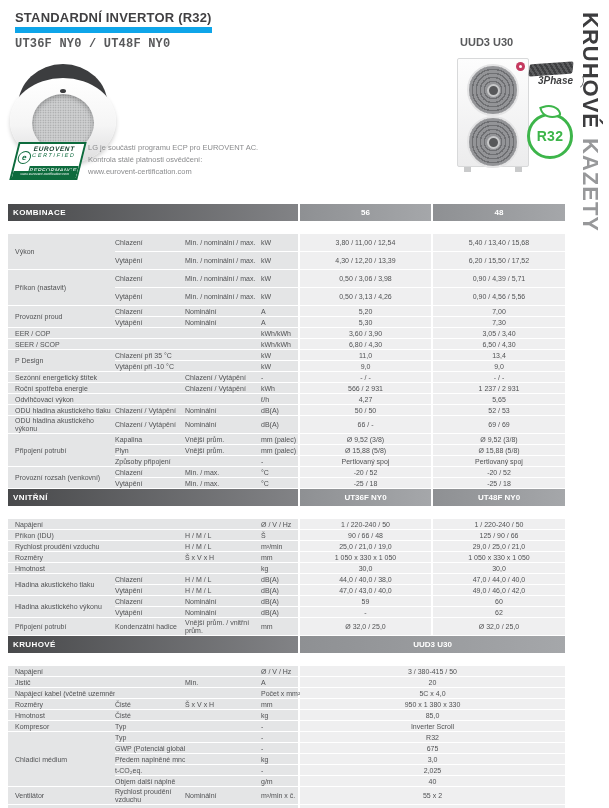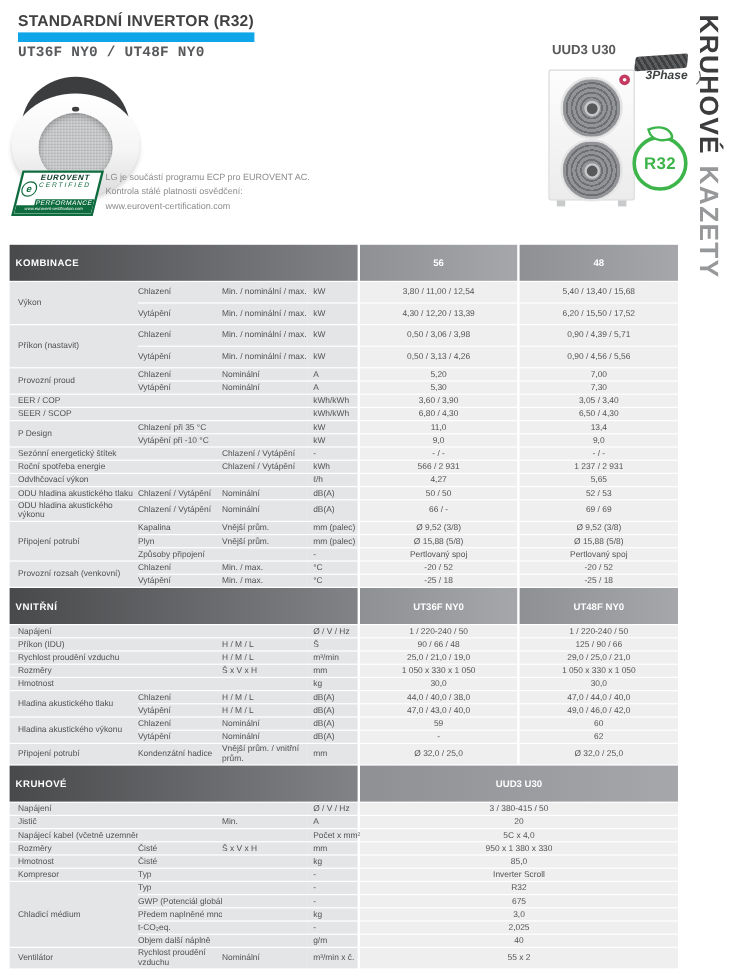--- a/index.html
+++ b/index.html
@@ -5,21 +5,21 @@
   html,body { margin:0; padding:0; background:#ffffff; }
   .page {
     position:relative; width:609px; height:808px; background:#ffffff;
     overflow:hidden; font-family:"Liberation Sans", sans-serif;
   }
 
   
   .doc-title {
     position:absolute; left:15px; top:10px;
     font-size:13px; font-weight:bold; color:#414042;
-    border-bottom:8px solid #0ea5e9; padding-bottom:2px; letter-spacing:0.2px;
+    border-bottom:6px solid #0ea5e9; padding-bottom:2px; letter-spacing:0.2px;
   }
   .doc-sub {
     position:absolute; left:15px; top:37px;
     font-size:12px; font-weight:bold; color:#58595b; letter-spacing:0.2px;font-family:Liberation Mono, monospace;
   }
   .odu-model {
     position:absolute; left:460px; top:36px;
     font-size:11px; font-weight:bold; color:#58595b;
   }
 
@@ -62,21 +62,21 @@
     border:2px solid #e4e4e5;
   }
   .odu-fan.f1 { top:6px; } .odu-fan.f2 { top:58px; }
   .odu-hub { position:absolute; left:50%; top:50%; width:9px; height:9px; margin:-6.5px; background:#57585a; border-radius:50%; border:2px solid #c7c8c9; }
   .lg-mark { position:absolute; right:4px; top:4px; width:9px; height:9px; border-radius:50%; background:#c53a60; }
   .lg-mark i { position:absolute; left:2.5px; top:2.5px; width:3px; height:3px; background:#ffffff; border-radius:50%; }
   .odu-leg { position:absolute; bottom:0; width:7px; height:5px; background:#c9cacb; }
   .odu-leg.l1 { left:7px; } .odu-leg.l2 { right:7px; }
 
   
-  .phase-badge { position:absolute; left:529px; top:46px; width:54px; height:32px; }
+  .phase-badge { position:absolute; left:529px; top:63px; width:54px; height:32px; }
   .phase-chip {
     position:absolute; left:0; top:0; width:44px; height:12px; border-radius:2px;
     background:repeating-linear-gradient(55deg,#5c5d5f 0 2px,#3e3f41 2px 4px);
     transform:rotate(-4deg) skewX(-10deg);
   }
   .phase-text { position:absolute; left:9px; top:12px; font-size:10px; font-style:italic; font-weight:bold; color:#3f4042; }
   .phase-swoosh {
     position:absolute; left:42px; top:10px; width:11px; height:14px;
     border:1.5px solid #6a6b6d; border-color:transparent #6a6b6d transparent transparent;
     border-radius:50%; transform:rotate(12deg);
@@ -111,21 +111,21 @@
   }
   .ev-lines { flex:1; padding-top:1px; }
   .ev-l1 { font-size:6.5px; font-weight:bold; color:#13402b; letter-spacing:0.6px; }
   .ev-l2 { font-size:5.5px; color:#0d6b3d; letter-spacing:1.6px; }
   .ev-l3 { font-size:5.5px; color:#ffffff; background:#0d6b3d; letter-spacing:0.4px; padding:1px 1px; display:inline-block; }
   .ev-url { position:absolute; left:0; right:0; bottom:0; height:7px; background:#0d6b3d; color:#ffffff; font-size:3.5px; text-align:center; line-height:7px; }
   .ev-text { position:absolute; left:88px; top:142px; font-size:7.5px; color:#8a8b8d; line-height:12px; }
 
   
   #spec-table { position:absolute; left:8px; top:204px; width:557px; }
-  .sec-head { display:flex; height:30px; margin-bottom:1px; }
+  .sec-head { display:flex; height:17px; margin-bottom:13px; }
   .sec-title {
     width:290px; box-sizing:border-box; padding-left:5px;
     background:linear-gradient(90deg,#48494b 0%,#828386 100%);
     color:#ffffff; font-size:8px; font-weight:bold; letter-spacing:0.4px;
     display:flex; align-items:center;
   }
   .col-head {
     width:131px; margin-left:2px;
     background:linear-gradient(90deg,#8e9093,#a5a7aa);
     color:#ffffff; font-size:8px; font-weight:bold;

